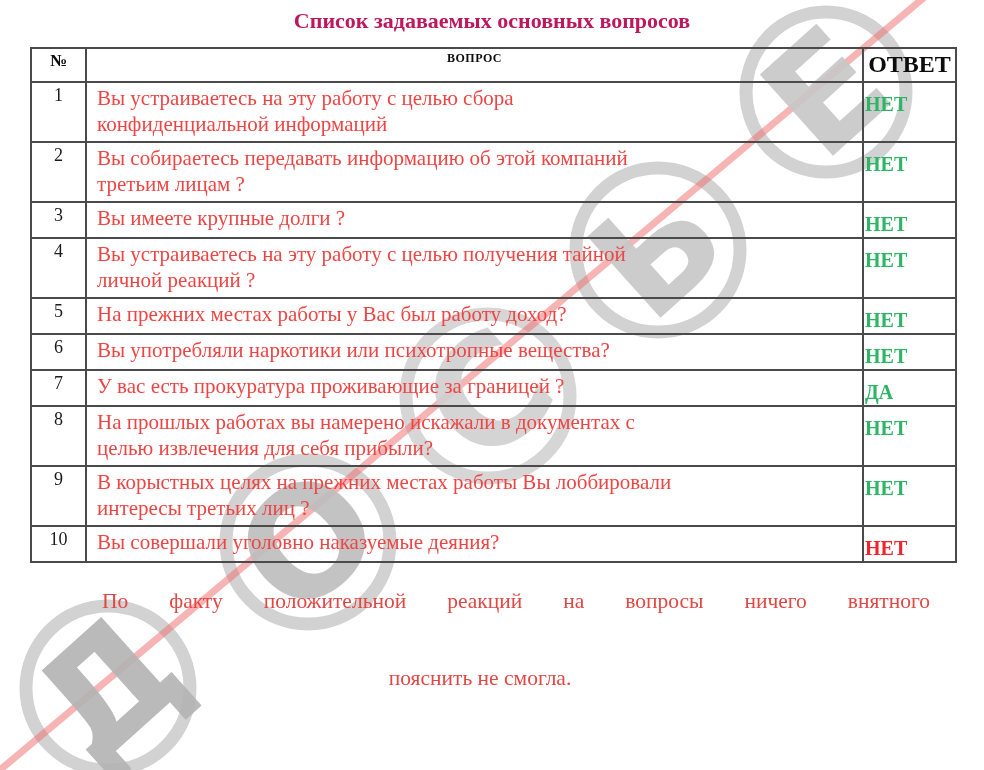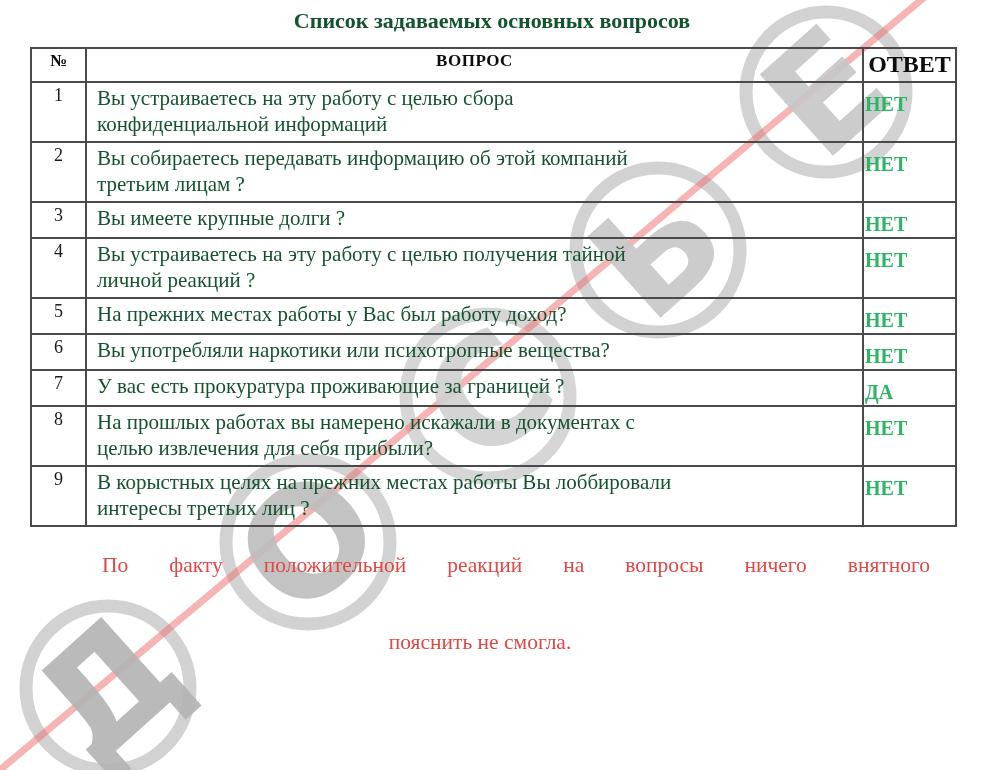--- a/index.html
+++ b/index.html
@@ -6,42 +6,42 @@
   body{
     width:984px;height:770px;overflow:hidden;background:#ffffff;
     font-family:"Liberation Serif","DejaVu Serif",serif;color:#161616;
     position:relative;
   }
   .page{position:relative;width:984px;height:770px;}
   .watermark{position:absolute;left:0;top:0;z-index:0;pointer-events:none;}
   .content{position:relative;z-index:1;}
   .title{
     margin:0;padding-top:8px;text-align:center;
-    font-size:22px;font-weight:bold;color:#14532d;
+    font-size:22px;font-weight:bold;color:#be185d;
   }
   table.qtable{
     border-collapse:collapse;table-layout:fixed;
     width:925px;margin:13px 0 0 30px;background:transparent;
   }
   table.qtable th, table.qtable td{
     border:2px solid #4a4a4a;vertical-align:top;background:transparent;
   }
   col.c-num{width:55px;}
   col.c-q{width:777px;}
   col.c-ans{width:93px;}
   th{padding:2px 2px 3px 2px;font-weight:bold;color:#0d0d0d;}
   th.h-num{font-size:17px;}
-  th.h-q{font-size:17px;letter-spacing:.5px;}
+  th.h-q{font-size:12px;letter-spacing:.5px;}
   th.h-ans{font-size:24px;}
   td.num{
     text-align:center;font-size:18px;padding-top:2px;color:#1a1a1a;
   }
   td.q{
     font-size:21px;line-height:1.24;padding:2px 8px 4px 10px;
-    white-space:pre-wrap;color:#14532d;
+    white-space:pre-wrap;color:#ef4444;
   }
   td.ans{
     text-align:left;font-weight:bold;font-size:20px;padding-top:10px;
     font-family:"Liberation Serif","DejaVu Serif",serif;
   }
   td.ans.green{color:var(--green);}
   td.ans.red{color:var(--red);}
   .note{
     margin:22px 54px 0 30px;color:var(--note-red);
     font-size:21.5px;line-height:1.5;
@@ -135,20 +135,25 @@
             <td class="q">На прошлых работах вы намерено искажали в документах с
 целью извлечения для себя прибыли?</td>
             <td class="ans green">НЕТ</td>
           </tr>
           <tr>
             <td class="num">9</td>
             <td class="q">В корыстных целях на прежних местах работы Вы лоббировали
 интересы третьих лиц ?</td>
             <td class="ans green">НЕТ</td>
           </tr>
+          <tr>
+            <td class="num">10</td>
+            <td class="q">Вы совершали уголовно наказуемые деяния?</td>
+            <td class="ans red">НЕТ</td>
+          </tr>
         </tbody>
     </table>
 
     <p class="note">
       <span class="note-line1">По факту положительной реакций на вопросы ничего внятного</span>
       <span class="note-line2">пояснить не смогла.</span>
     </p>
   </div>
 </div>
 

